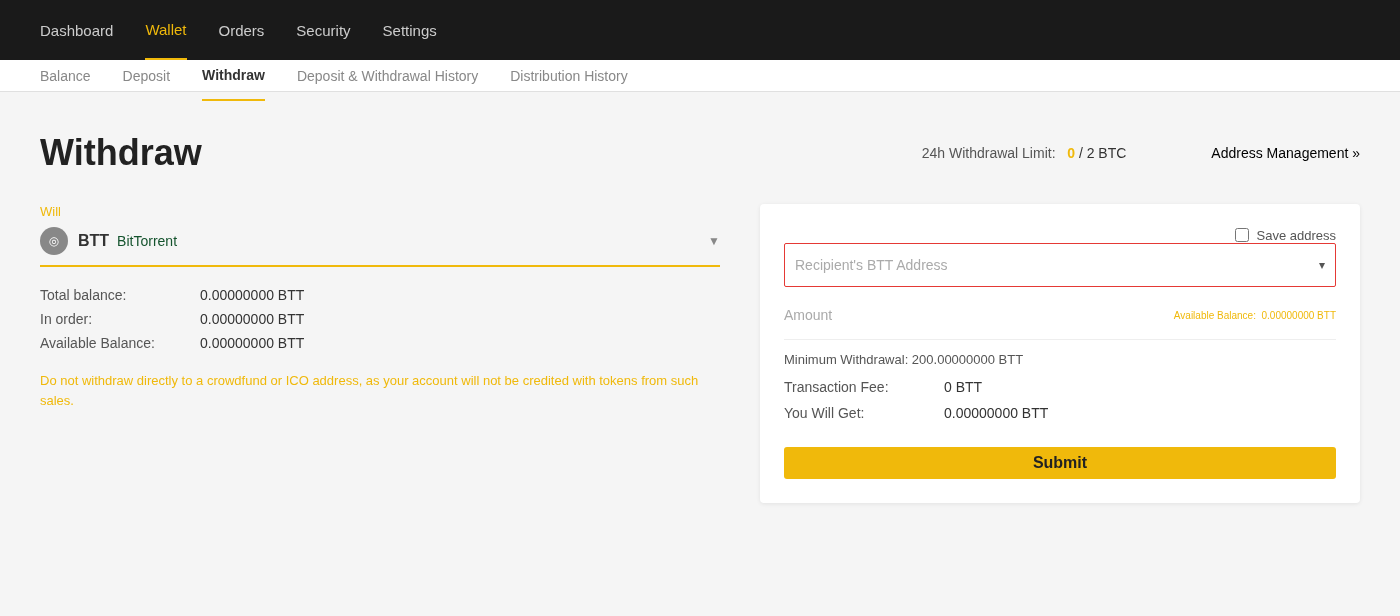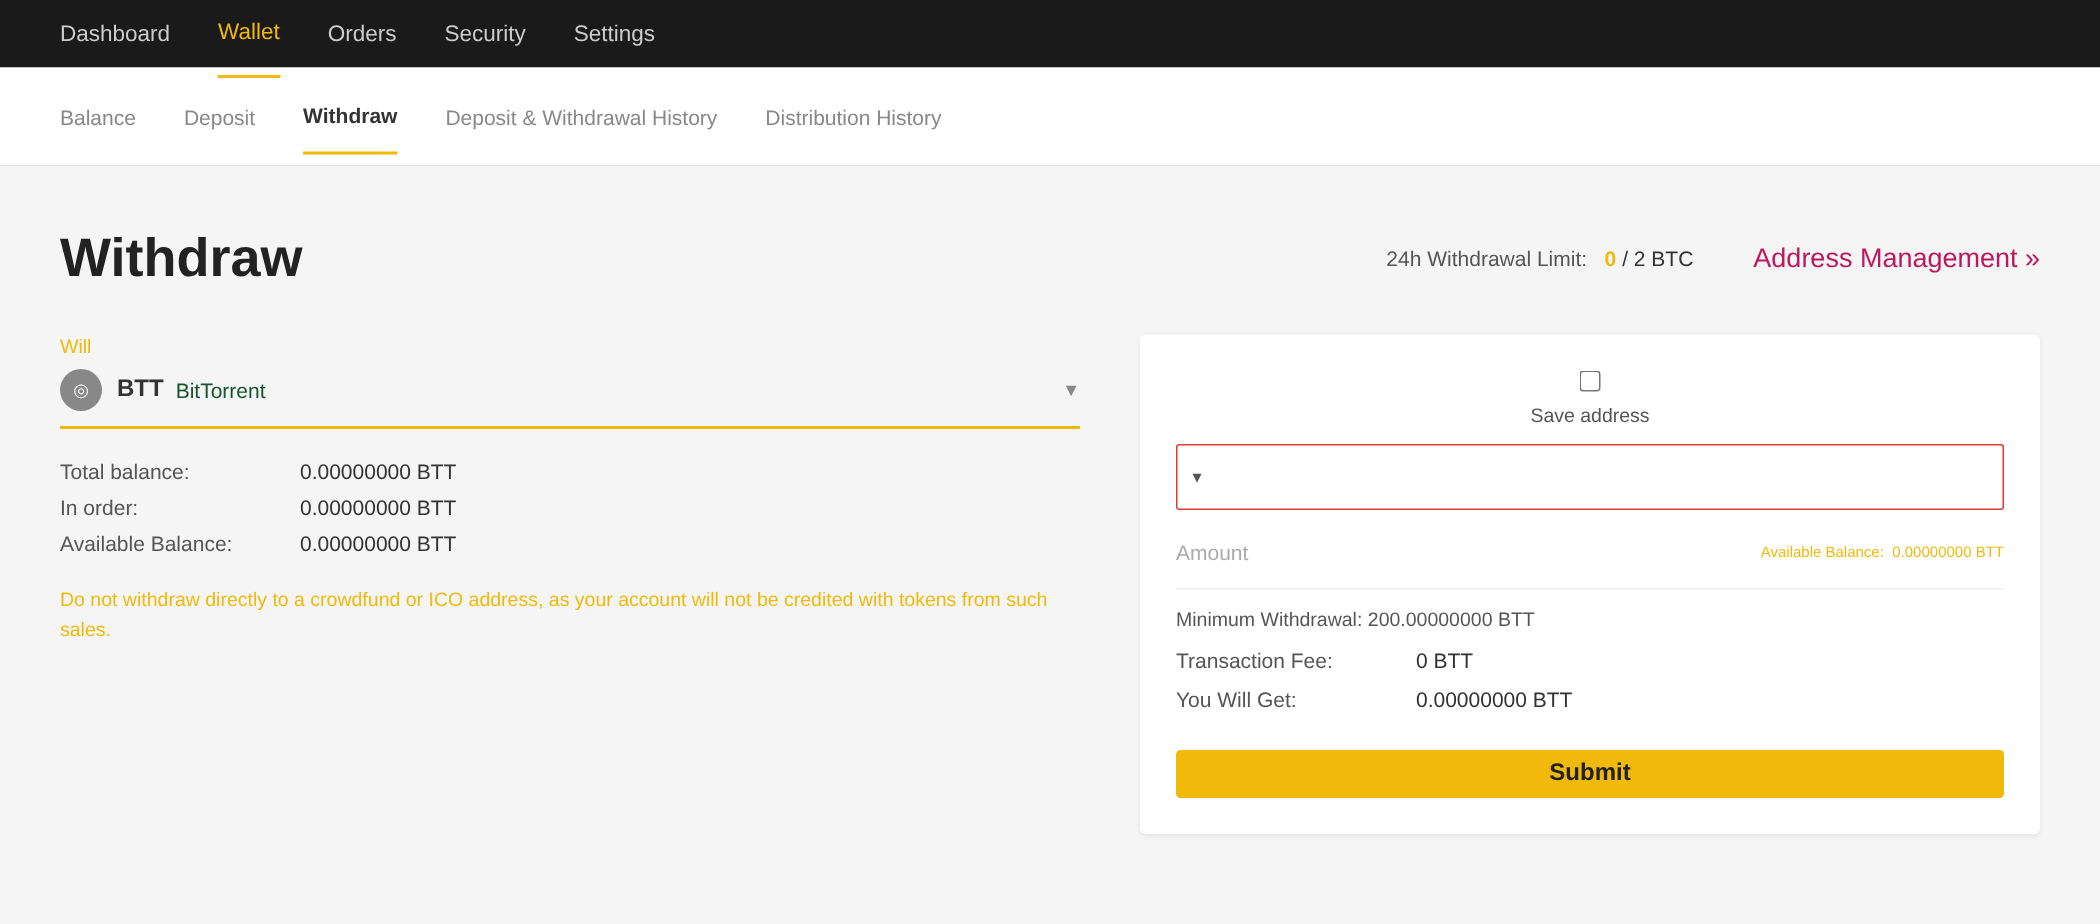--- a/index.html
+++ b/index.html
@@ -4,21 +4,21 @@
   <style>
     * { box-sizing: border-box; margin: 0; padding: 0; }
     body { font-family: 'Arial', sans-serif; background: #f5f5f5; color: #333; }
 
     
     .top-nav {
       background: #1a1a1a;
       display: flex;
       align-items: center;
       padding: 0 40px;
-      height: 45px;
+      height: 60px;
     }
     .top-nav a {
       color: #ccc;
       text-decoration: none;
       font-size: 15px;
       margin-right: 32px;
       padding: 20px 0;
       display: inline-block;
     }
     .top-nav a.active {
@@ -26,21 +26,21 @@
       border-bottom: 2px solid #f0b90b;
     }
 
     
     .sub-nav {
       background: #fff;
       border-bottom: 1px solid #e0e0e0;
       display: flex;
       align-items: center;
       padding: 0 40px;
-      height: 66px;
+      height: 32px;
     }
     .sub-nav a {
       color: #888;
       text-decoration: none;
       font-size: 14px;
       margin-right: 32px;
       padding: 16px 0;
       display: inline-block;
     }
     .sub-nav a.active {
@@ -79,23 +79,24 @@
       color: #555;
     }
     .withdrawal-limit-area .limit-value {
       color: #f0b90b;
       font-weight: bold;
     }
     .withdrawal-limit-area .limit-btc {
       color: #333;
     }
     .address-management {
-      color: #be185d;
+      color: #000000;
       text-decoration: none;
-      font-size: 18px;
+      font-size: 14px;
+      margin-left: 45px;
     }
 
     
     .main-layout {
       display: flex;
       gap: 40px;
       align-items: flex-start;
     }
 
     
@@ -174,24 +175,22 @@
       flex: 1;
       background: #fff;
       border-radius: 4px;
       padding: 24px;
       box-shadow: 0 1px 4px rgba(0,0,0,0.08);
     }
 
     .save-address-row {
       display: flex;
       justify-content: flex-end;
-      align-items: center;
-      margin-bottom: 12px;
+      align-items: flex-start;
       gap: 8px;
-      flex-direction: column;
     }
     .save-address-checkbox {
       width: 14px;
       height: 14px;
       border: 1px solid #ccc;
       display: inline-block;
       cursor: pointer;
     }
     .save-address-label {
       font-size: 13px;
@@ -349,20 +348,21 @@
       <p class="warning-text">Do not withdraw directly to a crowdfund or ICO address, as your account will not be credited with tokens from such sales.</p>
     </div>
 
     <div class="right-panel">
       <div class="save-address-row">
         <input type="checkbox" class="save-address-checkbox" style="">
         <span class="save-address-label">Save address</span>
       </div>
 
       <div class="address-input-wrapper">
+        <input type="text" class="address-input" placeholder="Recipient's BTT Address" style="">
         <span class="address-dropdown-icon">▾</span>
       </div>
 
       <div class="amount-section">
         <div class="amount-header">
           <span class="amount-label">Amount</span>
           <span class="available-balance">
             <span>Available Balance:</span>
             &nbsp;<span style="color:#f0b90b;">0.00000000 BTT</span>
           </span>

